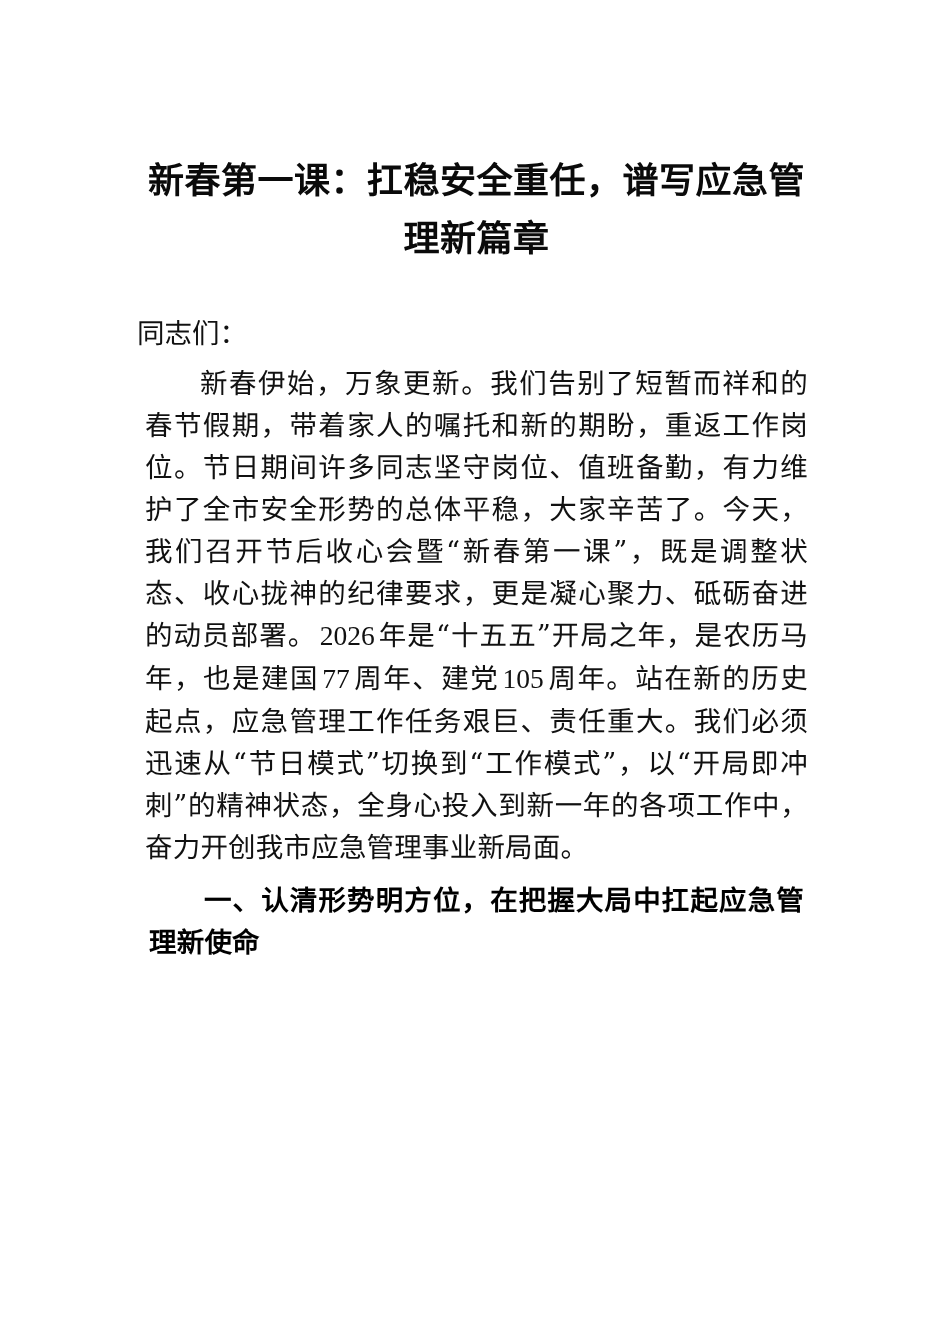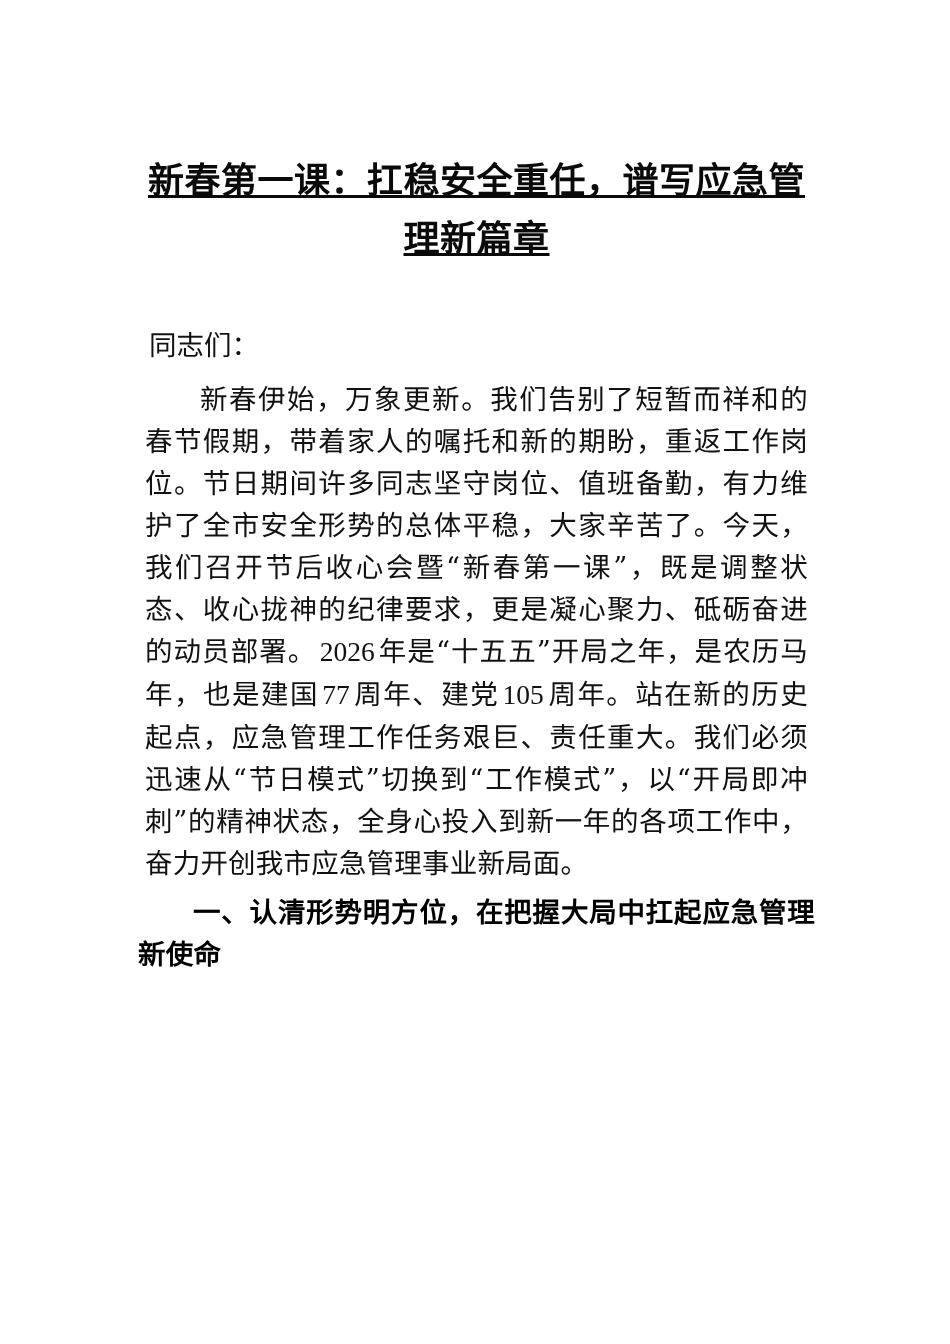--- a/index.html
+++ b/index.html
@@ -39,55 +39,54 @@
     margin: 0;
     padding-top: 152px;
     text-align: center;
     font-family: "Liberation Serif", "DejaVu Serif", serif;
     font-weight: bold;
     font-size: 36px;
     line-height: 58px;
     letter-spacing: 0.5px;
     color: #0a0a0a;
     text-align-last: center;
-    text-decoration: underline;
   }
 
   
   .body-text {
     margin: 8px;
     font-family: "DejaVu Serif", "Liberation Serif", serif;
     font-size: 27.5px;
     line-height: 42px;
     text-align: justify;
     text-justify: inter-ideograph;
     letter-spacing: 0.2px;
     color: #111111;
     font-style: normal;
   }
 
   
   .salutation {
-    margin: 12px;
+    margin: 0;
     padding-top: 44px;
     font-family: "DejaVu Serif", "Liberation Serif", serif;
     font-size: 27.5px;
     line-height: 42px;
     color: #111111;
     text-align: left;
   }
 
   
   .indent2 {
     text-indent: 2em;
   }
 
   
   .section-heading {
-    margin: 1px;
+    margin: 12px;
     font-family: "Liberation Sans", "DejaVu Sans", sans-serif;
     font-weight: bold;
     font-size: 27.5px;
     line-height: 42px;
     text-indent: 2em;
     text-align: justify;
     text-justify: inter-ideograph;
     letter-spacing: 0.2px;
     color: #000000;
   }

